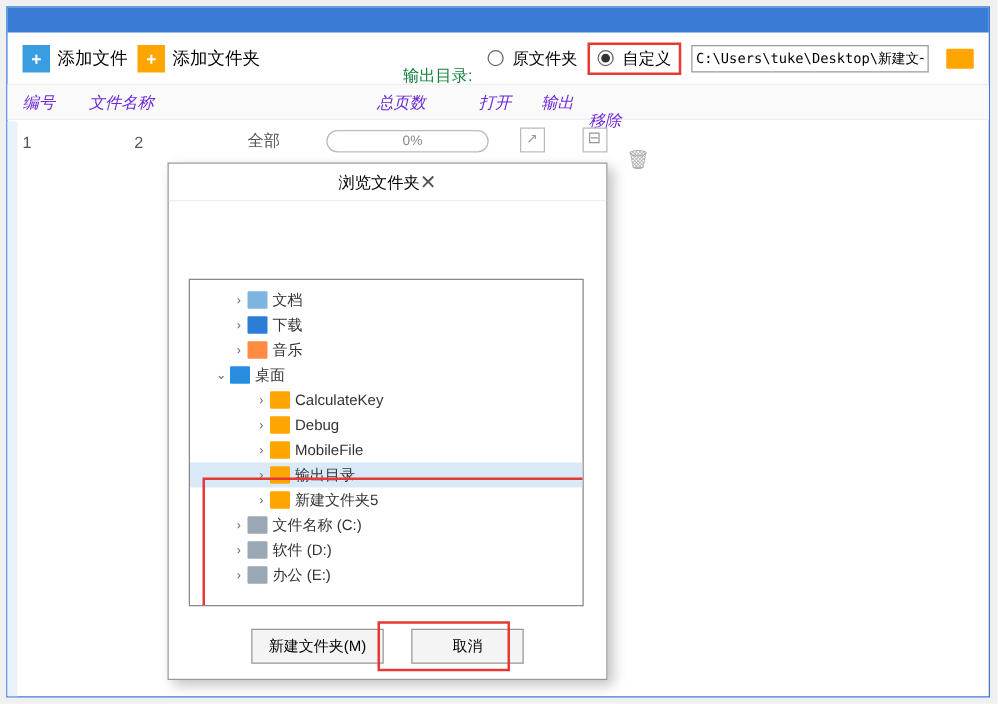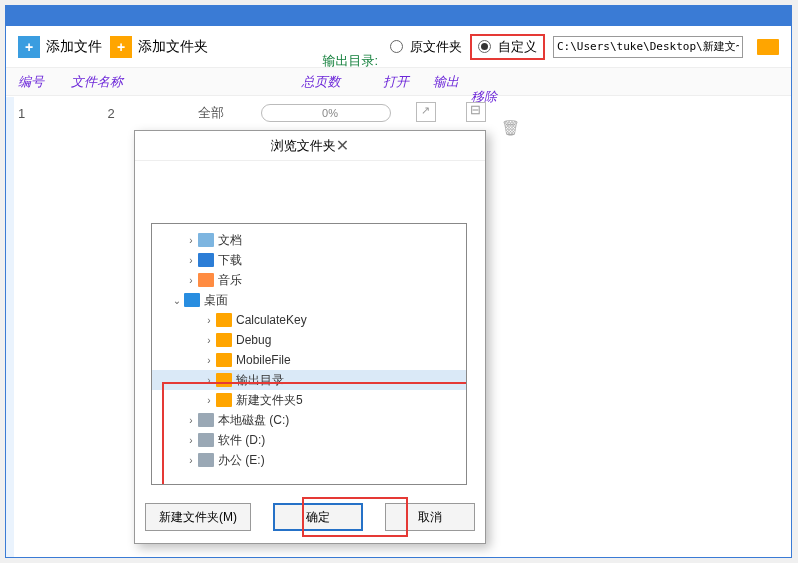--- a/index.html
+++ b/index.html
@@ -172,34 +172,33 @@
         <span>输出目录</span>
       </div>
     <div class="titem" style="padding-left:50px">
         <span class="exp">›</span>
         <span class="ticon2"></span>
         <span>新建文件夹5</span>
       </div>
     <div class="titem" style="padding-left:32px">
         <span class="exp">›</span>
         <span class="ticon2 drive"></span>
-        <span>本地磁盘 (C:)</span>
+        <span>文件名称 (C:)</span>
       </div>
     <div class="titem" style="padding-left:32px">
         <span class="exp">›</span>
         <span class="ticon2 drive"></span>
         <span>软件 (D:)</span>
       </div>
     <div class="titem" style="padding-left:32px">
         <span class="exp">›</span>
         <span class="ticon2 drive"></span>
         <span>办公 (E:)</span>
       </div>
     <div class="redbox2"></div>
   </div>
 
   <div class="dbtns">
     <div class="dbtn" style="width:106px">新建文件夹(M)</div>
-    <div class="dbtn ok">确定</div>
     <div class="dbtn">取消</div>
   </div>
   <div class="redbox3"></div>
 </div>
 
 </body></html>

